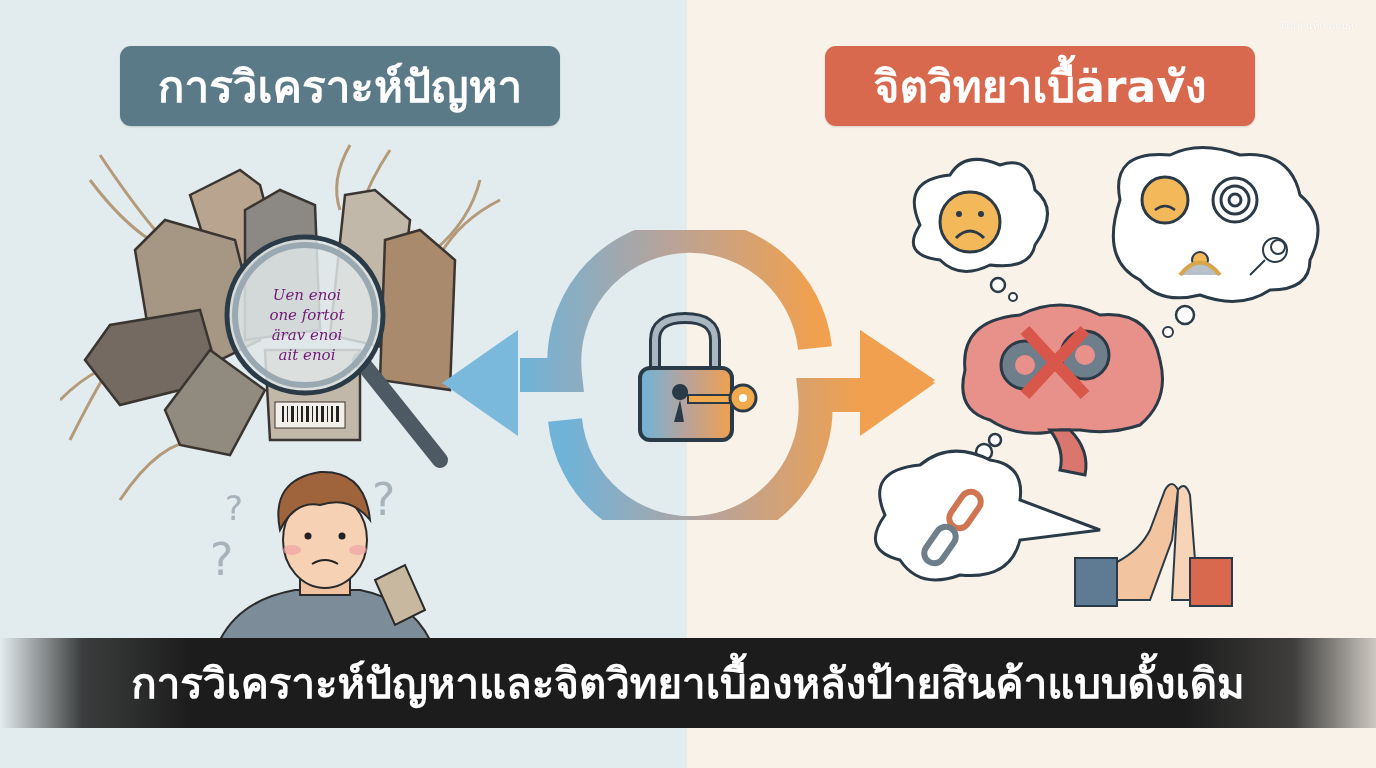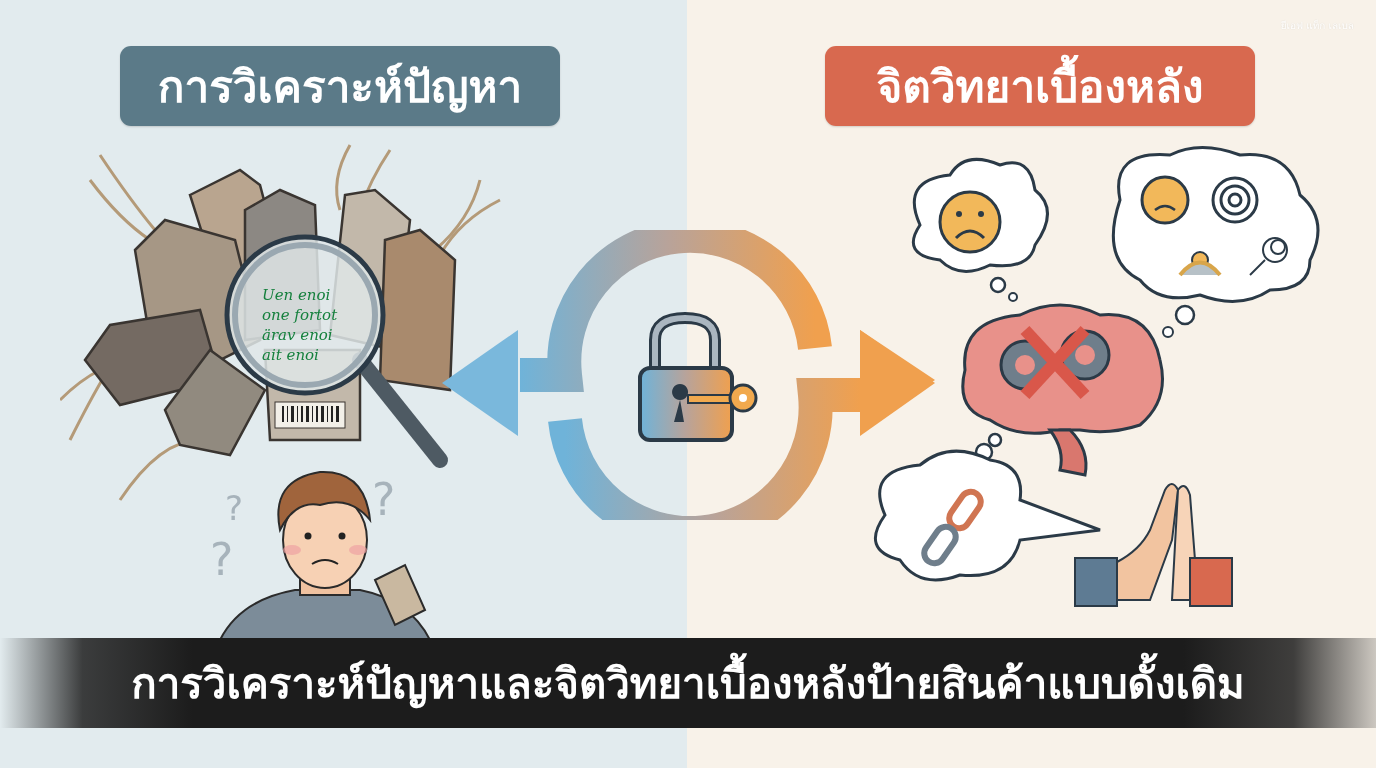--- a/index.html
+++ b/index.html
@@ -26,21 +26,21 @@
 
 <div class="bg-left"></div>
 <div class="bg-right"></div>
 
 <div class="watermark">ยีเอฟ แท็ก เลเบล</div>
 
 <div class="title-pill title-left">
   <span>การวิเคราะห์ปัญหา</span>
 </div>
 <div class="title-pill title-right">
-  <span>จิตวิทยาเบื้องหลัง</span>
+  <span>จิตวิทยาเบื้äravัง</span>
 </div>
 
 <svg class="illus" style="left:60px;top:140px" width="470" height="370" viewBox="0 0 470 370">
   <g stroke="#3a3531" stroke-width="2.5">
 
     <path d="M40 15 Q70 60 95 90 M30 40 Q60 80 90 100" stroke="#b49a78" stroke-width="3" fill="none"></path>
     <path d="M290 5 Q270 40 280 70 M330 10 Q310 40 300 70" stroke="#b49a78" stroke-width="3" fill="none"></path>
     <path d="M440 60 Q400 80 380 115 M420 40 Q410 80 375 110" stroke="#b49a78" stroke-width="3" fill="none"></path>
     <path d="M0 260 Q20 240 40 230 M10 300 Q30 260 45 235" stroke="#b49a78" stroke-width="3" fill="none"></path>
     <path d="M60 360 Q100 300 140 300" stroke="#b49a78" stroke-width="3" fill="none"></path>
@@ -69,21 +69,21 @@
     <rect x="271" y="266" width="2" height="16"></rect>
       <rect x="276" y="266" width="3" height="16"></rect>
   </g>
   <g>
     <line x1="300" y1="220" x2="380" y2="320" stroke="#2b3a47" stroke-width="6"></line>
     <line x1="300" y1="220" x2="380" y2="320" stroke="#4e5a63" stroke-width="16" stroke-linecap="round"></line>
     <circle cx="245" cy="175" r="78" fill="#dfe6e8" fill-opacity="0.85" stroke="#2b3a47" stroke-width="5"></circle>
     <circle cx="245" cy="175" r="70" fill="none" stroke="#9aa8b1" stroke-width="6"></circle>
   </g>
 </svg>
-<div class="illus" style="left:262px;top:285px;width:90px;font-family:'DejaVu Serif', serif;font-style:italic;font-size:15px;color:#15803d;line-height:20px;text-align:left">
+<div class="illus" style="left:262px;top:285px;width:90px;font-family:'DejaVu Serif', serif;font-style:italic;font-size:15px;color:#701a75;line-height:20px;text-align:center">
   <div>Uen enoi</div>
   <div>one fortot</div>
   <div>ärav enoi</div>
   <div>ait enoi</div>
 </div>
 
 <svg class="illus" style="left:200px;top:460px" width="260" height="180" viewBox="0 0 260 180">
   <text x="25" y="60" font-size="34" fill="#a7b3bb" font-family="DejaVu Sans, sans-serif">?</text>
   <text x="10" y="115" font-size="44" fill="#a7b3bb" font-family="DejaVu Sans, sans-serif">?</text>
   <text x="172" y="55" font-size="44" fill="#a7b3bb" font-family="DejaVu Sans, sans-serif">?</text>

